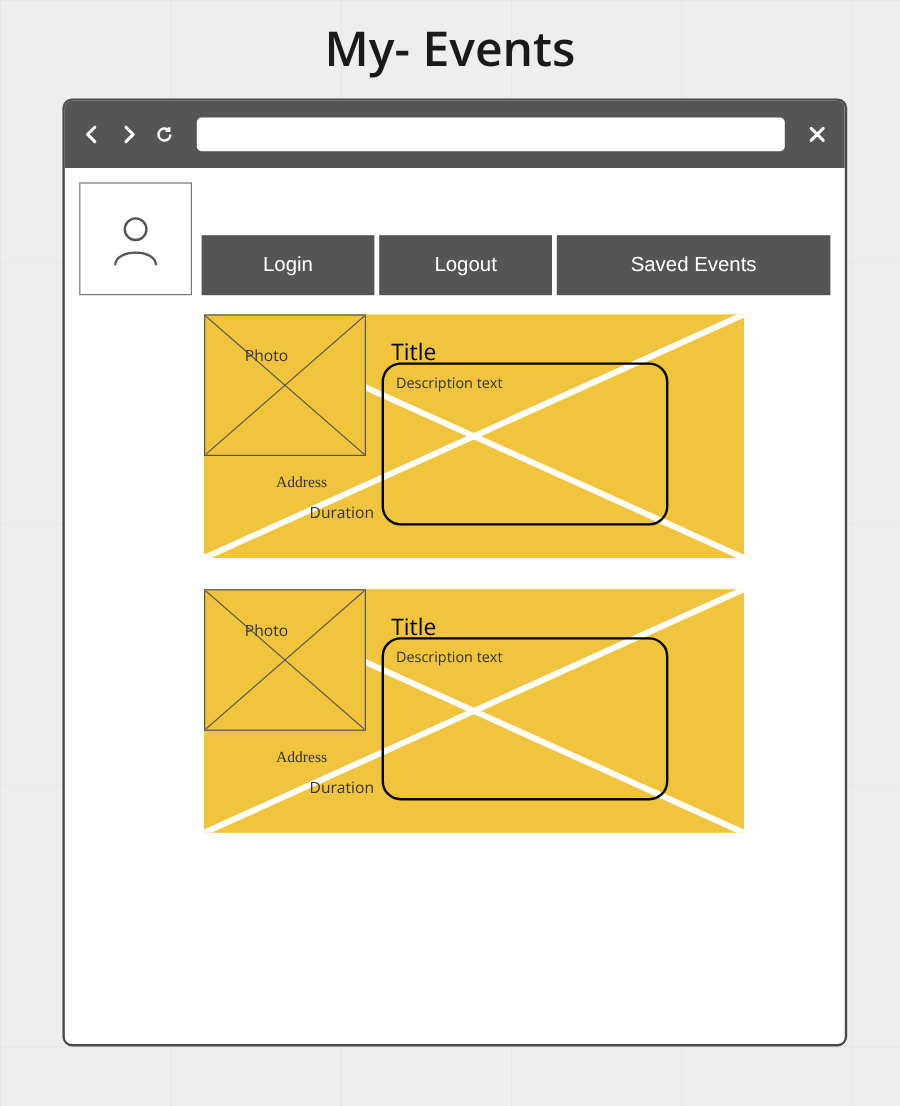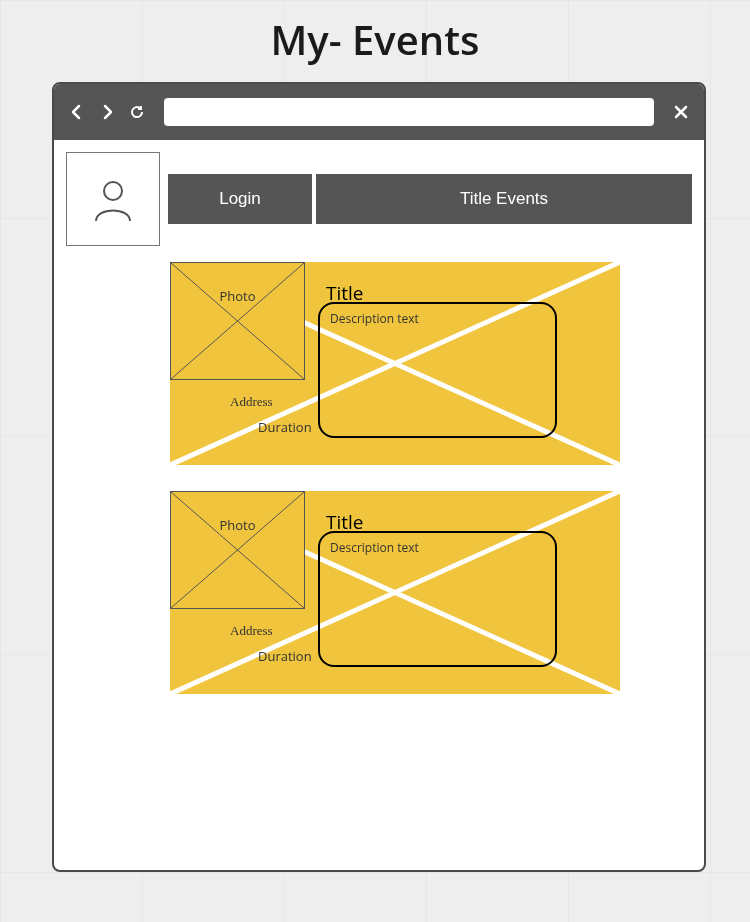--- a/index.html
+++ b/index.html
@@ -81,21 +81,21 @@
     width: 94px;
     height: 94px;
     border: 1px solid #777;
     background: #fff;
     display: flex;
     align-items: center;
     justify-content: center;
   }
   .top-row {
     display: flex;
-    align-items: center;
+    align-items: flex-end;
     gap: 8px;
   }
   .nav-buttons {
     display: flex;
     flex: 1;
     gap: 4px;
   }
   .nav-btn {
     background: #555555;
     color: #fff;
@@ -143,23 +143,23 @@
     position: absolute;
     inset: 0;
     width: 100%;
     height: 100%;
   }
   .photo-label {
     position: absolute;
     top: 24px;
     left: 0;
     right: 0;
-    text-align: center;
     font-size: 13px;
     color: #333;
+    padding-left: 33px;
   }
   .meta-label {
     position: absolute;
     left: 60px;
     font-size: 13px;
     color: #333;
   }
   .address { top: 132px; font-family: Liberation Serif, serif; }
   .duration { top: 156px; margin-left: 28px; }
   .title-label {
@@ -221,21 +221,22 @@
 
     <div class="top-row">
       <div class="avatar-box">
         <svg viewBox="0 0 50 50" width="50" height="50">
           <circle cx="25" cy="17" r="9" stroke="#555" stroke-width="2" fill="none"></circle>
           <path d="M8 47 C8 33 42 33 42 47" stroke="#555" stroke-width="2" fill="none"></path>
         </svg>
       </div>
       <div class="nav-buttons">
         <button class="nav-btn nav-login">Login</button>
-        <button class="nav-btn nav-saved">Title Events</button>
+        <button class="nav-btn nav-logout">Logout</button>
+        <button class="nav-btn nav-saved">Saved Events</button>
       </div>
     </div>
 
     <div class="cards-wrap">
 
       <div class="card">
         <svg class="card-cross" viewBox="0 0 450 203" preserveAspectRatio="none">
           <line x1="0" y1="0" x2="450" y2="203" stroke="#fff" stroke-width="5"></line>
           <line x1="0" y1="203" x2="450" y2="0" stroke="#fff" stroke-width="5"></line>
         </svg>

